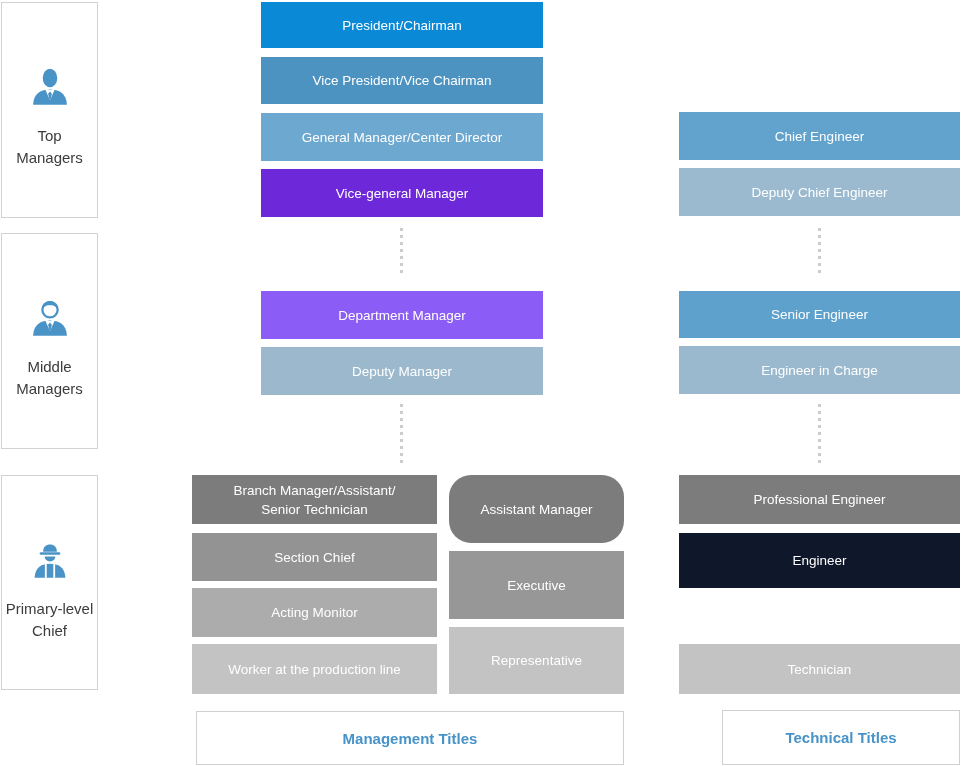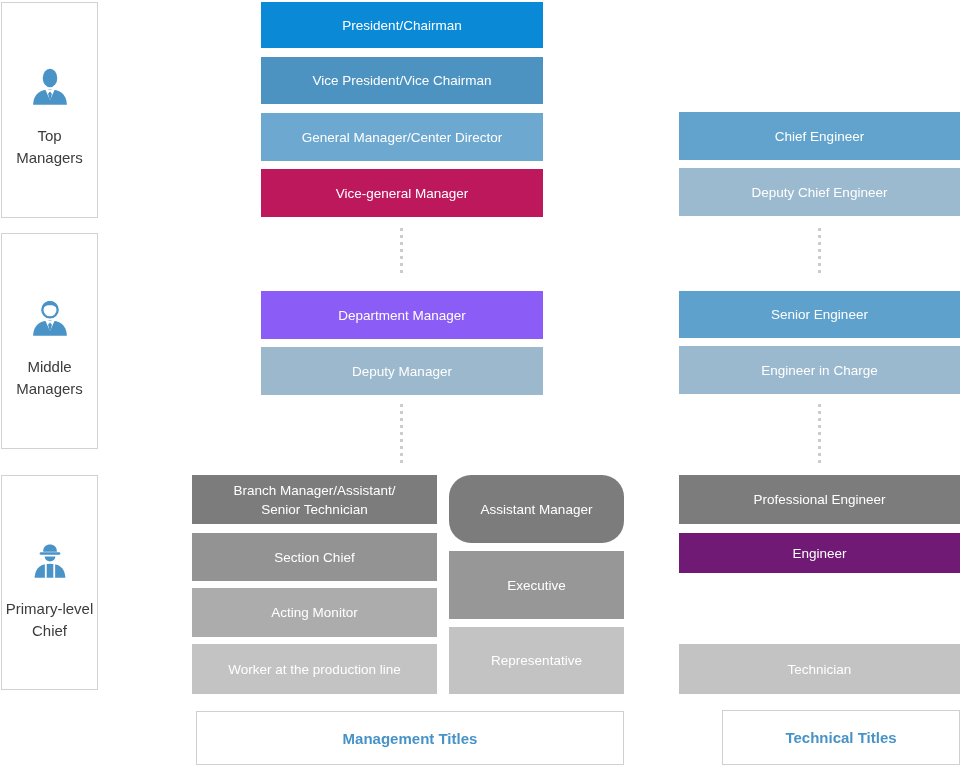--- a/index.html
+++ b/index.html
@@ -70,21 +70,21 @@
       <path d="M24.5 31 L24.5 49" stroke="#ffffff" stroke-width="2.4"></path>
       <path d="M35.5 31 L35.5 49" stroke="#ffffff" stroke-width="2.4"></path>
     </svg>
     <div class="glabel">Primary-level
 Chief</div>
   </div>
 
   <div class="abs node" style="left: 261px; top: 2px; width: 282px; height: 46px; background-color: rgb(9, 137, 214);">President/Chairman</div>
   <div class="abs node" style="left: 261px; top: 57px; width: 282px; height: 47px; background-color: rgb(76, 147, 193);">Vice President/Vice Chairman</div>
   <div class="abs node" style="left: 261px; top: 113px; width: 282px; height: 48px; background-color: rgb(108, 168, 208);">General Manager/Center Director</div>
-  <div class="abs node" style="left: 261px; top: 169px; width: 282px; height: 48px; background-color: #be185d;">Vice-general Manager</div>
+  <div class="abs node" style="left: 261px; top: 169px; width: 282px; height: 48px; background-color: #6d28d9;">Vice-general Manager</div>
 
   <div class="abs dots" style="left:400px;top:228px;height:48px"></div>
 
   <div class="abs node" style="left: 261px; top: 291px; width: 282px; height: 48px; background-color: #8b5cf6;">Department Manager</div>
   <div class="abs node" style="left: 261px; top: 347px; width: 282px; height: 48px; background-color: rgb(155, 184, 205);">Deputy Manager</div>
 
   <div class="abs dots" style="left:400px;top:404px;height:60px"></div>
 
   <div class="abs node" style="left: 192px; top: 475px; width: 245px; height: 49px; background-color: rgb(124, 124, 124);">Branch Manager/Assistant/
 Senior Technician</div>
@@ -100,19 +100,19 @@
   <div class="abs node" style="left: 679px; top: 168px; width: 281px; height: 48px; background-color: rgb(156, 186, 207);">Deputy Chief Engineer</div>
 
   <div class="abs dots" style="left:818px;top:228px;height:48px"></div>
 
   <div class="abs node" style="left: 679px; top: 291px; width: 281px; height: 47px; background-color: rgb(93, 161, 204);">Senior Engineer</div>
   <div class="abs node" style="left: 679px; top: 346px; width: 281px; height: 48px; background-color: rgb(155, 185, 206);">Engineer in Charge</div>
 
   <div class="abs dots" style="left:818px;top:404px;height:60px"></div>
 
   <div class="abs node" style="left: 679px; top: 475px; width: 281px; height: 49px; background-color: rgb(124, 124, 124);">Professional Engineer</div>
-  <div class="abs node" style="left: 679px; top: 533px; width: 281px; height: 40px; background-color: #701a75;">Engineer</div>
+  <div class="abs node" style="left: 679px; top: 533px; width: 281px; height: 55px; background-color: #0f172a;">Engineer</div>
   <div class="abs node" style="left: 679px; top: 644px; width: 281px; height: 50px; background-color: rgb(195, 195, 195);">Technician</div>
 
   <div class="abs footer-box" style="left:196px;top:711px;width:428px;height:54px">Management Titles</div>
   <div class="abs footer-box" style="left:722px;top:710px;width:238px;height:55px">Technical Titles</div>
 
 </div>
 
 </body></html>

